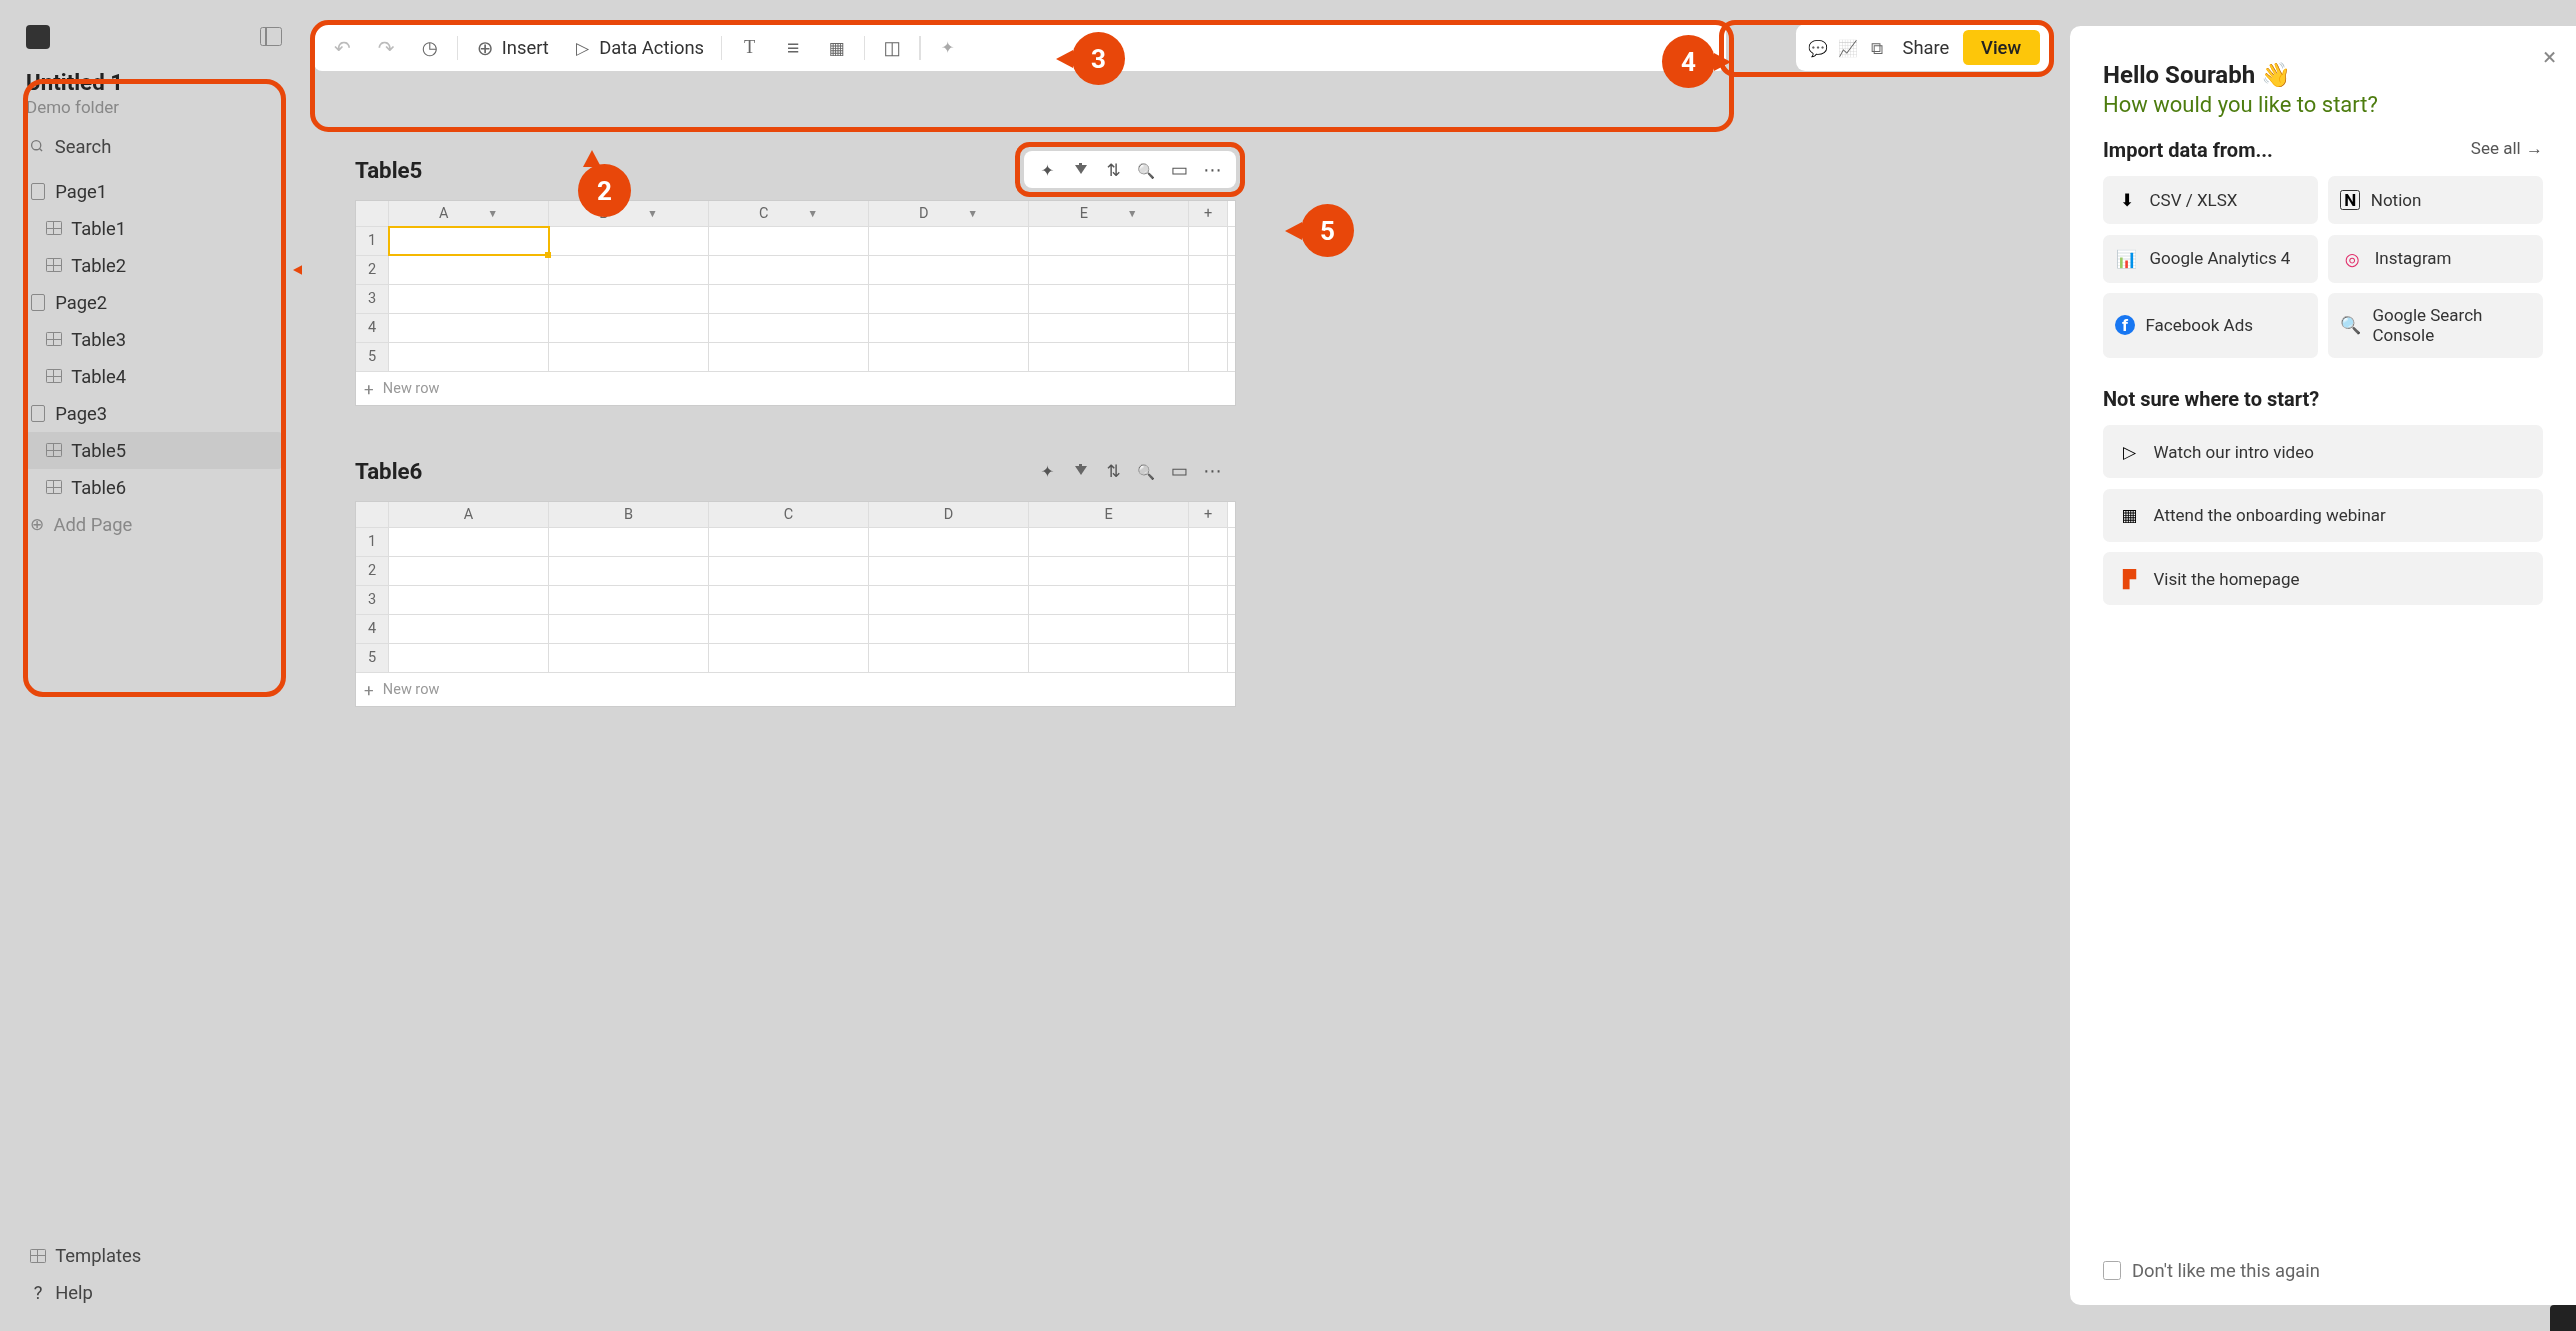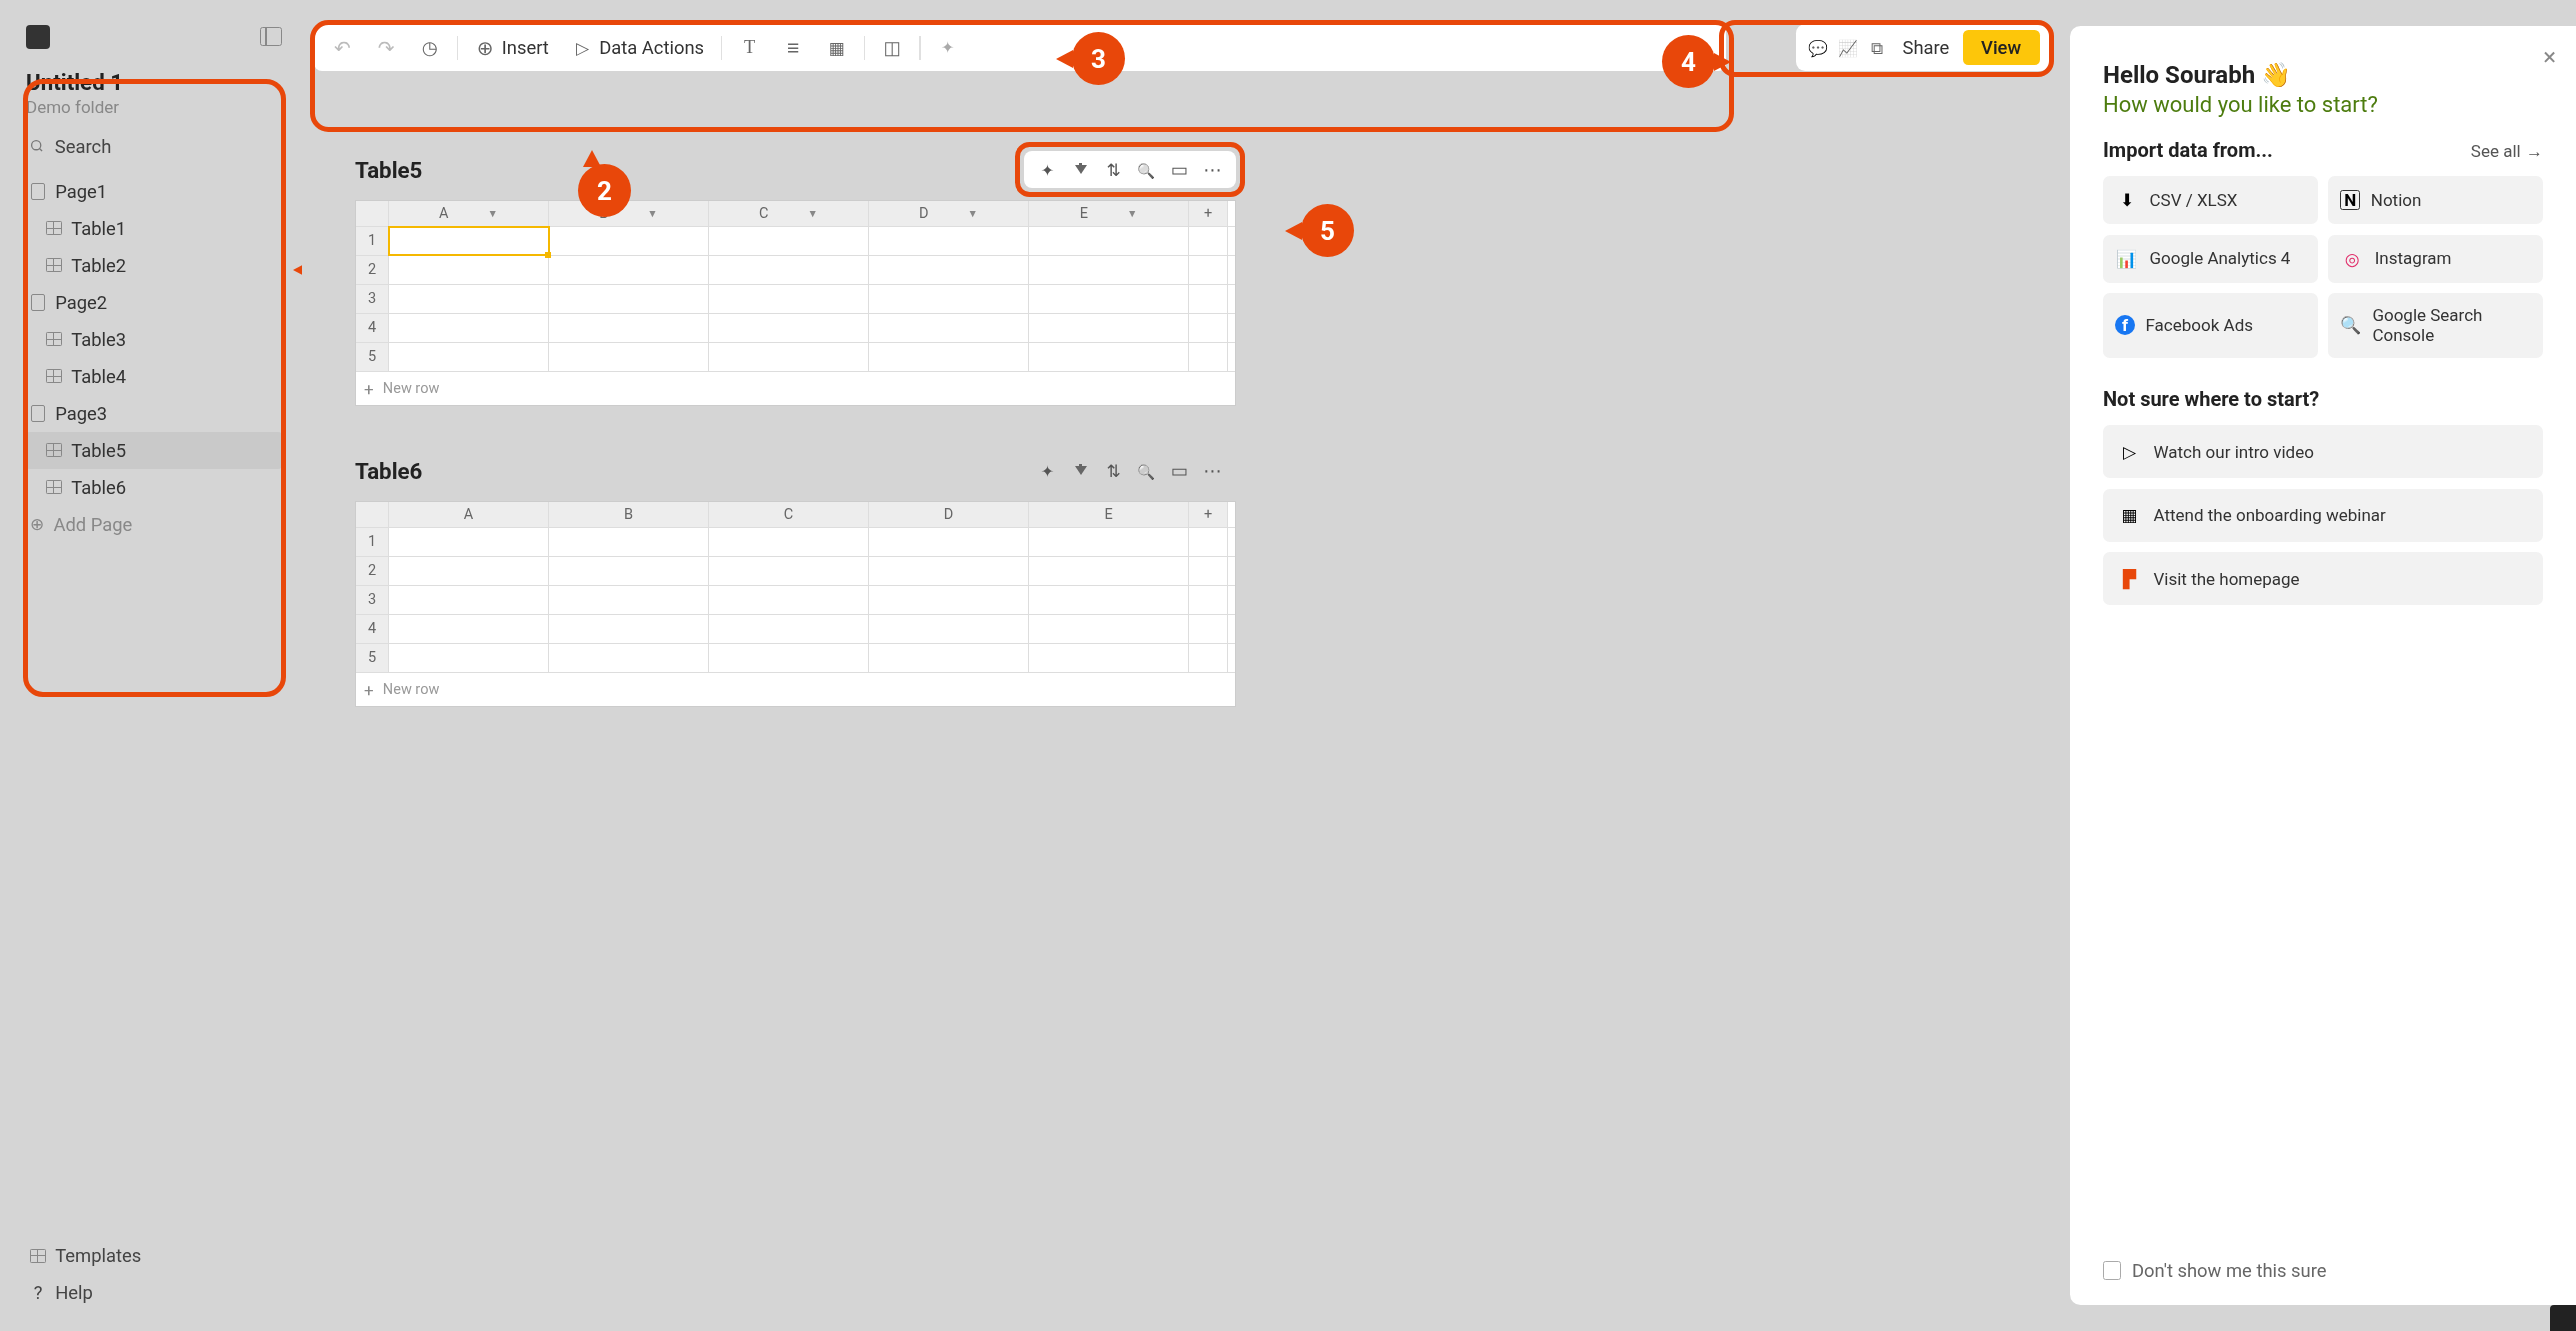--- a/index.html
+++ b/index.html
@@ -130,21 +130,21 @@
   .badge2::before { content:''; position:absolute; left:5.3px; top:-14.5px; border-bottom:17px solid #e8470a; border-left:9.2px solid transparent; border-right:9.2px solid transparent; }
   .badge5 { top:204px; left:999px; }
   .badge5::before { content:''; position:absolute; left:-16px; top:18.4px; border-right:17px solid #e8470a; border-top:9.2px solid transparent; border-bottom:9.2px solid transparent; }
 
   
   .rpanel { width:506px; background:#fff; border-radius:10.5px 0 0 10.5px; padding:35px 33px; position:relative; margin:26px 0 26px 0; }
   .rpanel-close { position:absolute; top:17px; right:20px; font-size:24px; color:#888; cursor:pointer; }
   .rp-title { font-size:24px; font-weight:700; color:#222; margin-bottom:2.6px; }
   .rp-sub { color:#4d7c0f; font-size:22px; margin-bottom:21px; }
   .rp-search { background:#f1f1f1; border-radius:6.6px; display:flex; align-items:center; gap:9.2px; padding:12px 14.5px; margin-bottom:26px; color:#999; }
-  .rp-section-head { display:flex; align-items:flex-end; justify-content:space-between; margin-bottom:14.5px; }
+  .rp-section-head { display:flex; align-items:flex-start; justify-content:space-between; margin-bottom:14.5px; }
   .rp-section-title { font-weight:700; font-size:20px; color:#222; }
   .rp-seeall { color:#555; font-size:17px; display:flex; align-items:center; gap:5.3px; cursor:pointer; }
   .rp-grid { display:grid; grid-template-columns:1fr 1fr; gap:10.5px; margin-bottom:29px; }
   .rp-card { background:#f2f2f2; border-radius:6.6px; padding:12px 12px; display:flex; align-items:center; gap:10.5px; cursor:pointer; }
   .rp-card-icon { width:24px; height:24px; display:flex; align-items:center; justify-content:center; font-size:17px; }
   .rp-card-txt { font-size:17px; color:#333; line-height:1.2; }
   .rp-wide { background:#f2f2f2; border-radius:6.6px; padding:14.5px 14.5px; display:flex; align-items:center; gap:12px; cursor:pointer; margin-bottom:10.5px; }
   .rp-foot { position:absolute; bottom:24px; left:33px; display:flex; align-items:center; gap:10.5px; color:#666; }
   .rp-check { width:18.4px; height:18.4px; border:1.3px solid #aaa; border-radius:2.6px; }
 
@@ -542,19 +542,19 @@
         <div class="rp-card-icon">▦</div>
         <div class="rp-card-txt">Attend the onboarding webinar</div>
       </div>
     <div class="rp-wide">
         <div class="rp-card-icon" style="color:#e8470a">▛</div>
         <div class="rp-card-txt">Visit the homepage</div>
       </div>
 
     <div class="rp-foot">
       <div class="rp-check"></div>
-      <span>Don't show me this sure</span>
+      <span>Don't like me this again</span>
     </div>
   </div>
 
   <div class="canvas-corner"></div>
 </div>
 
 
 </body></html>

